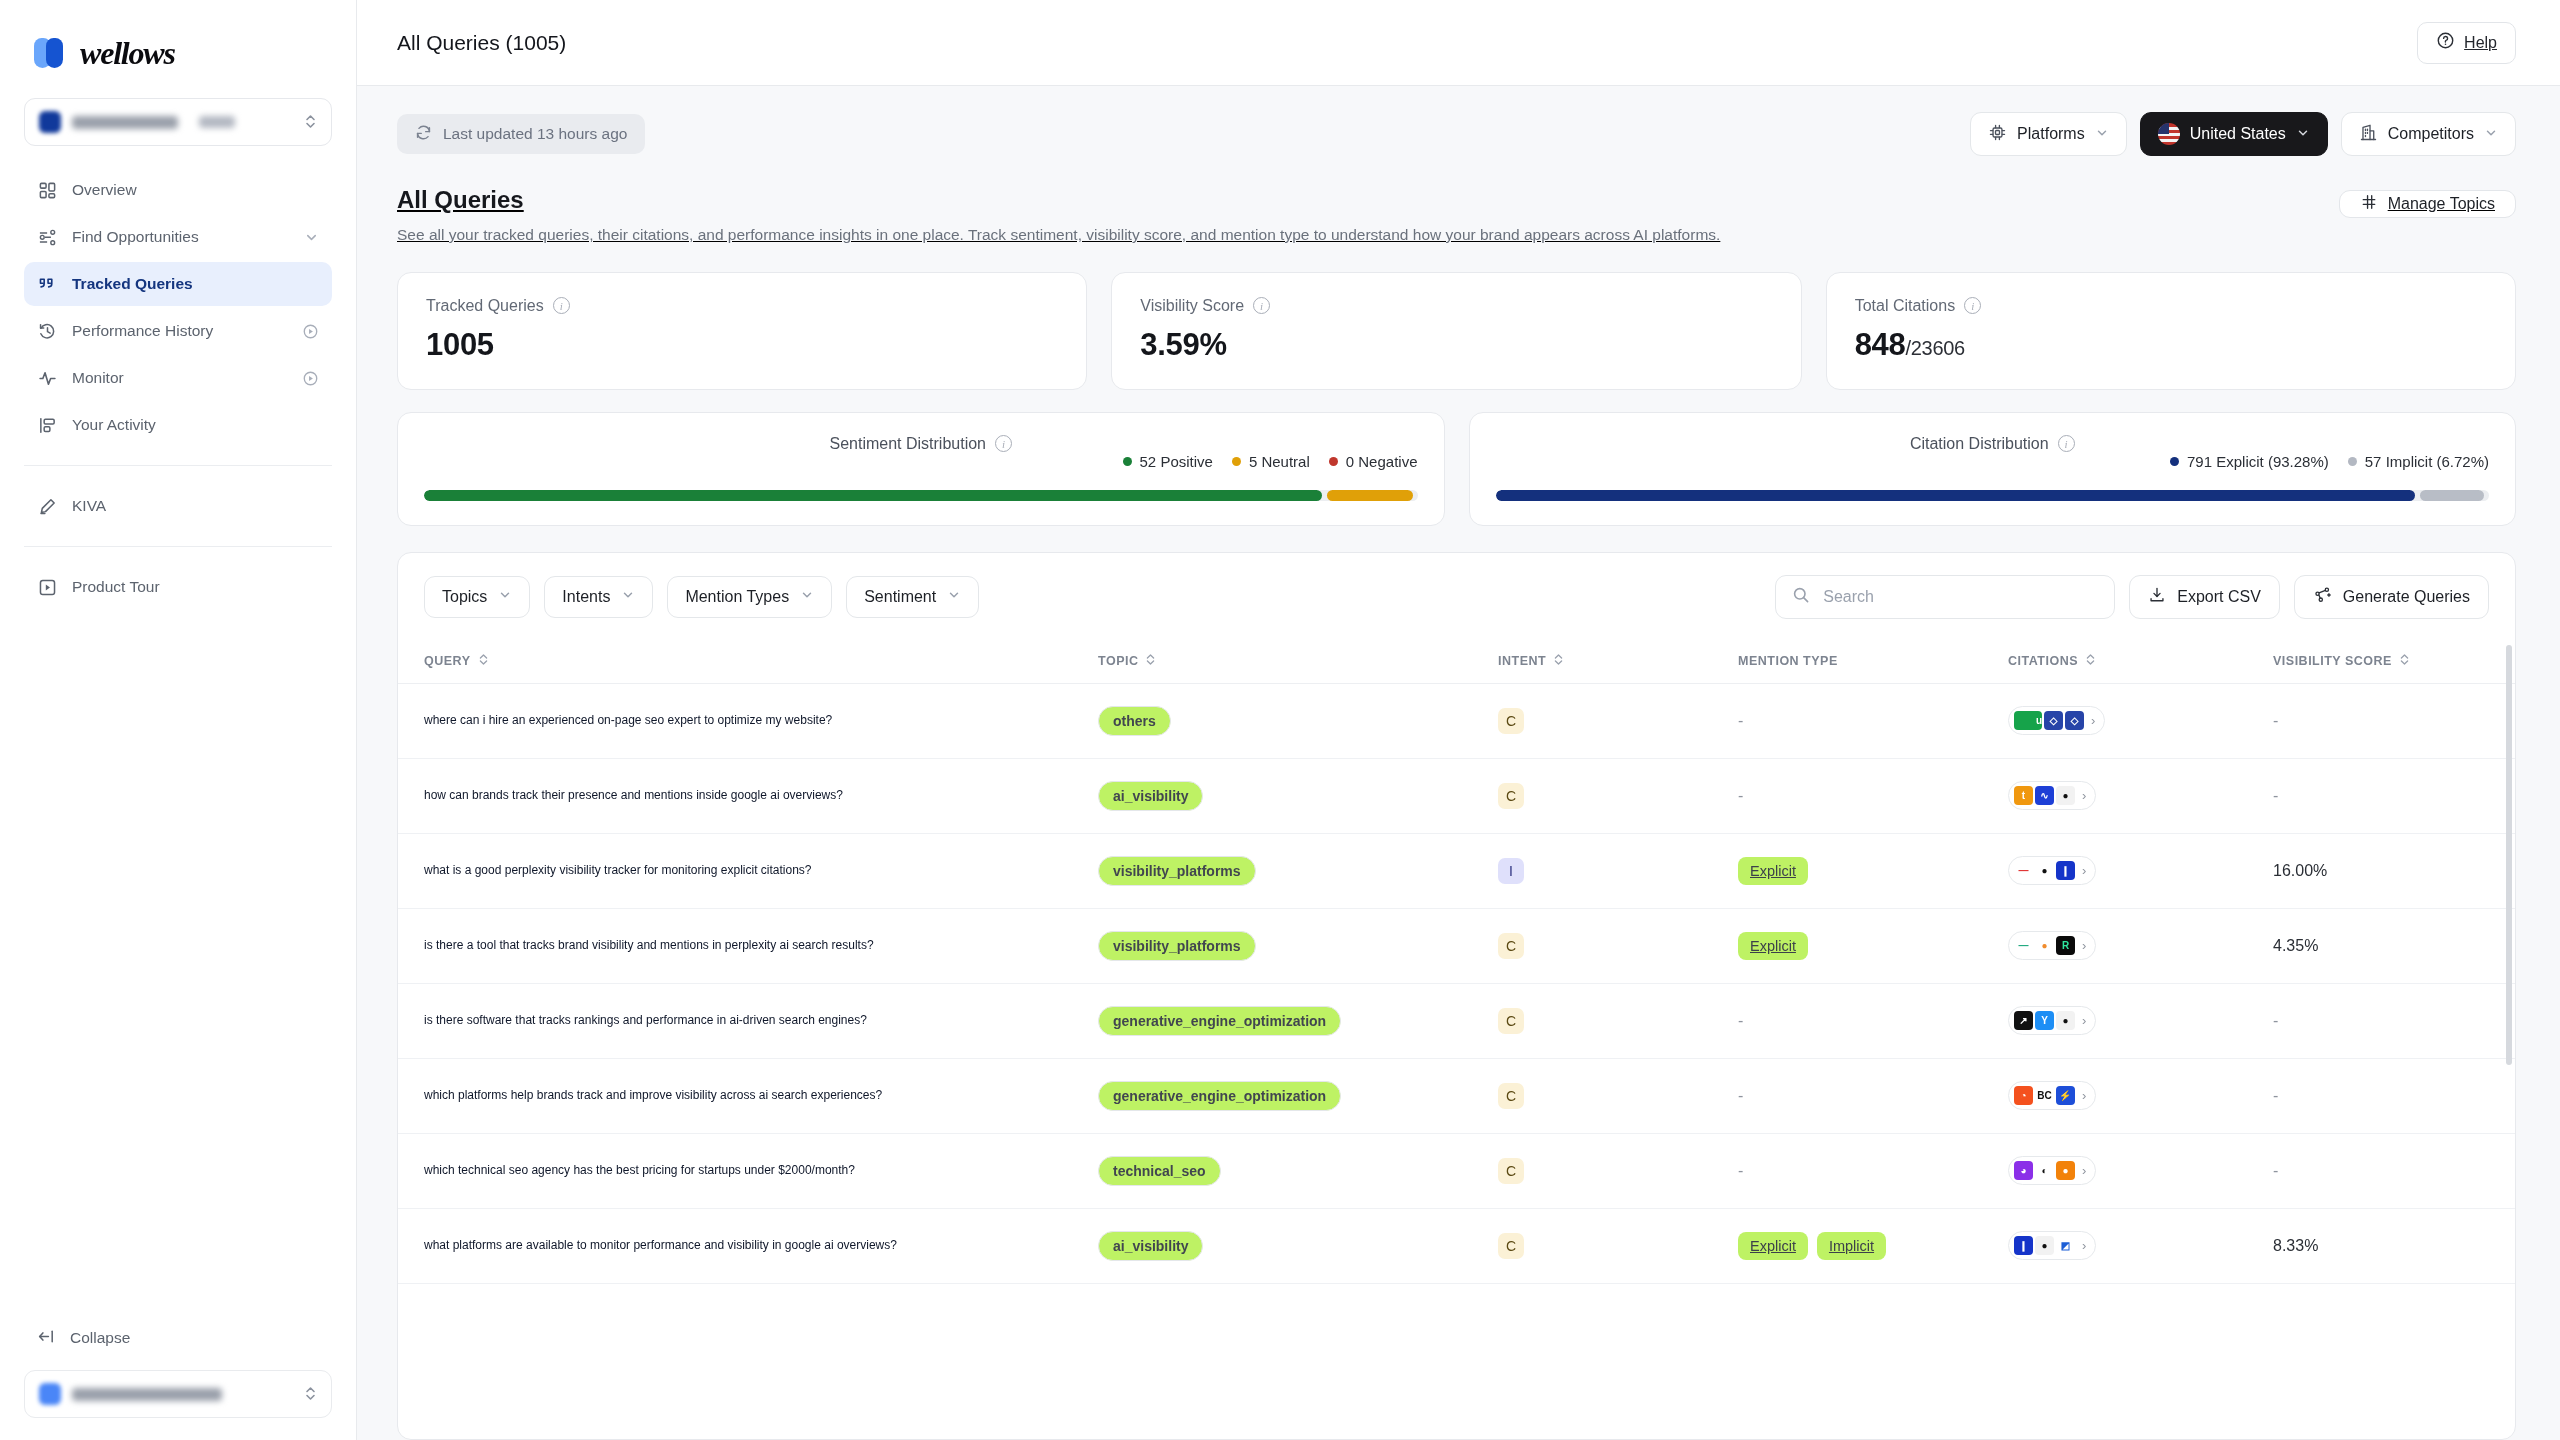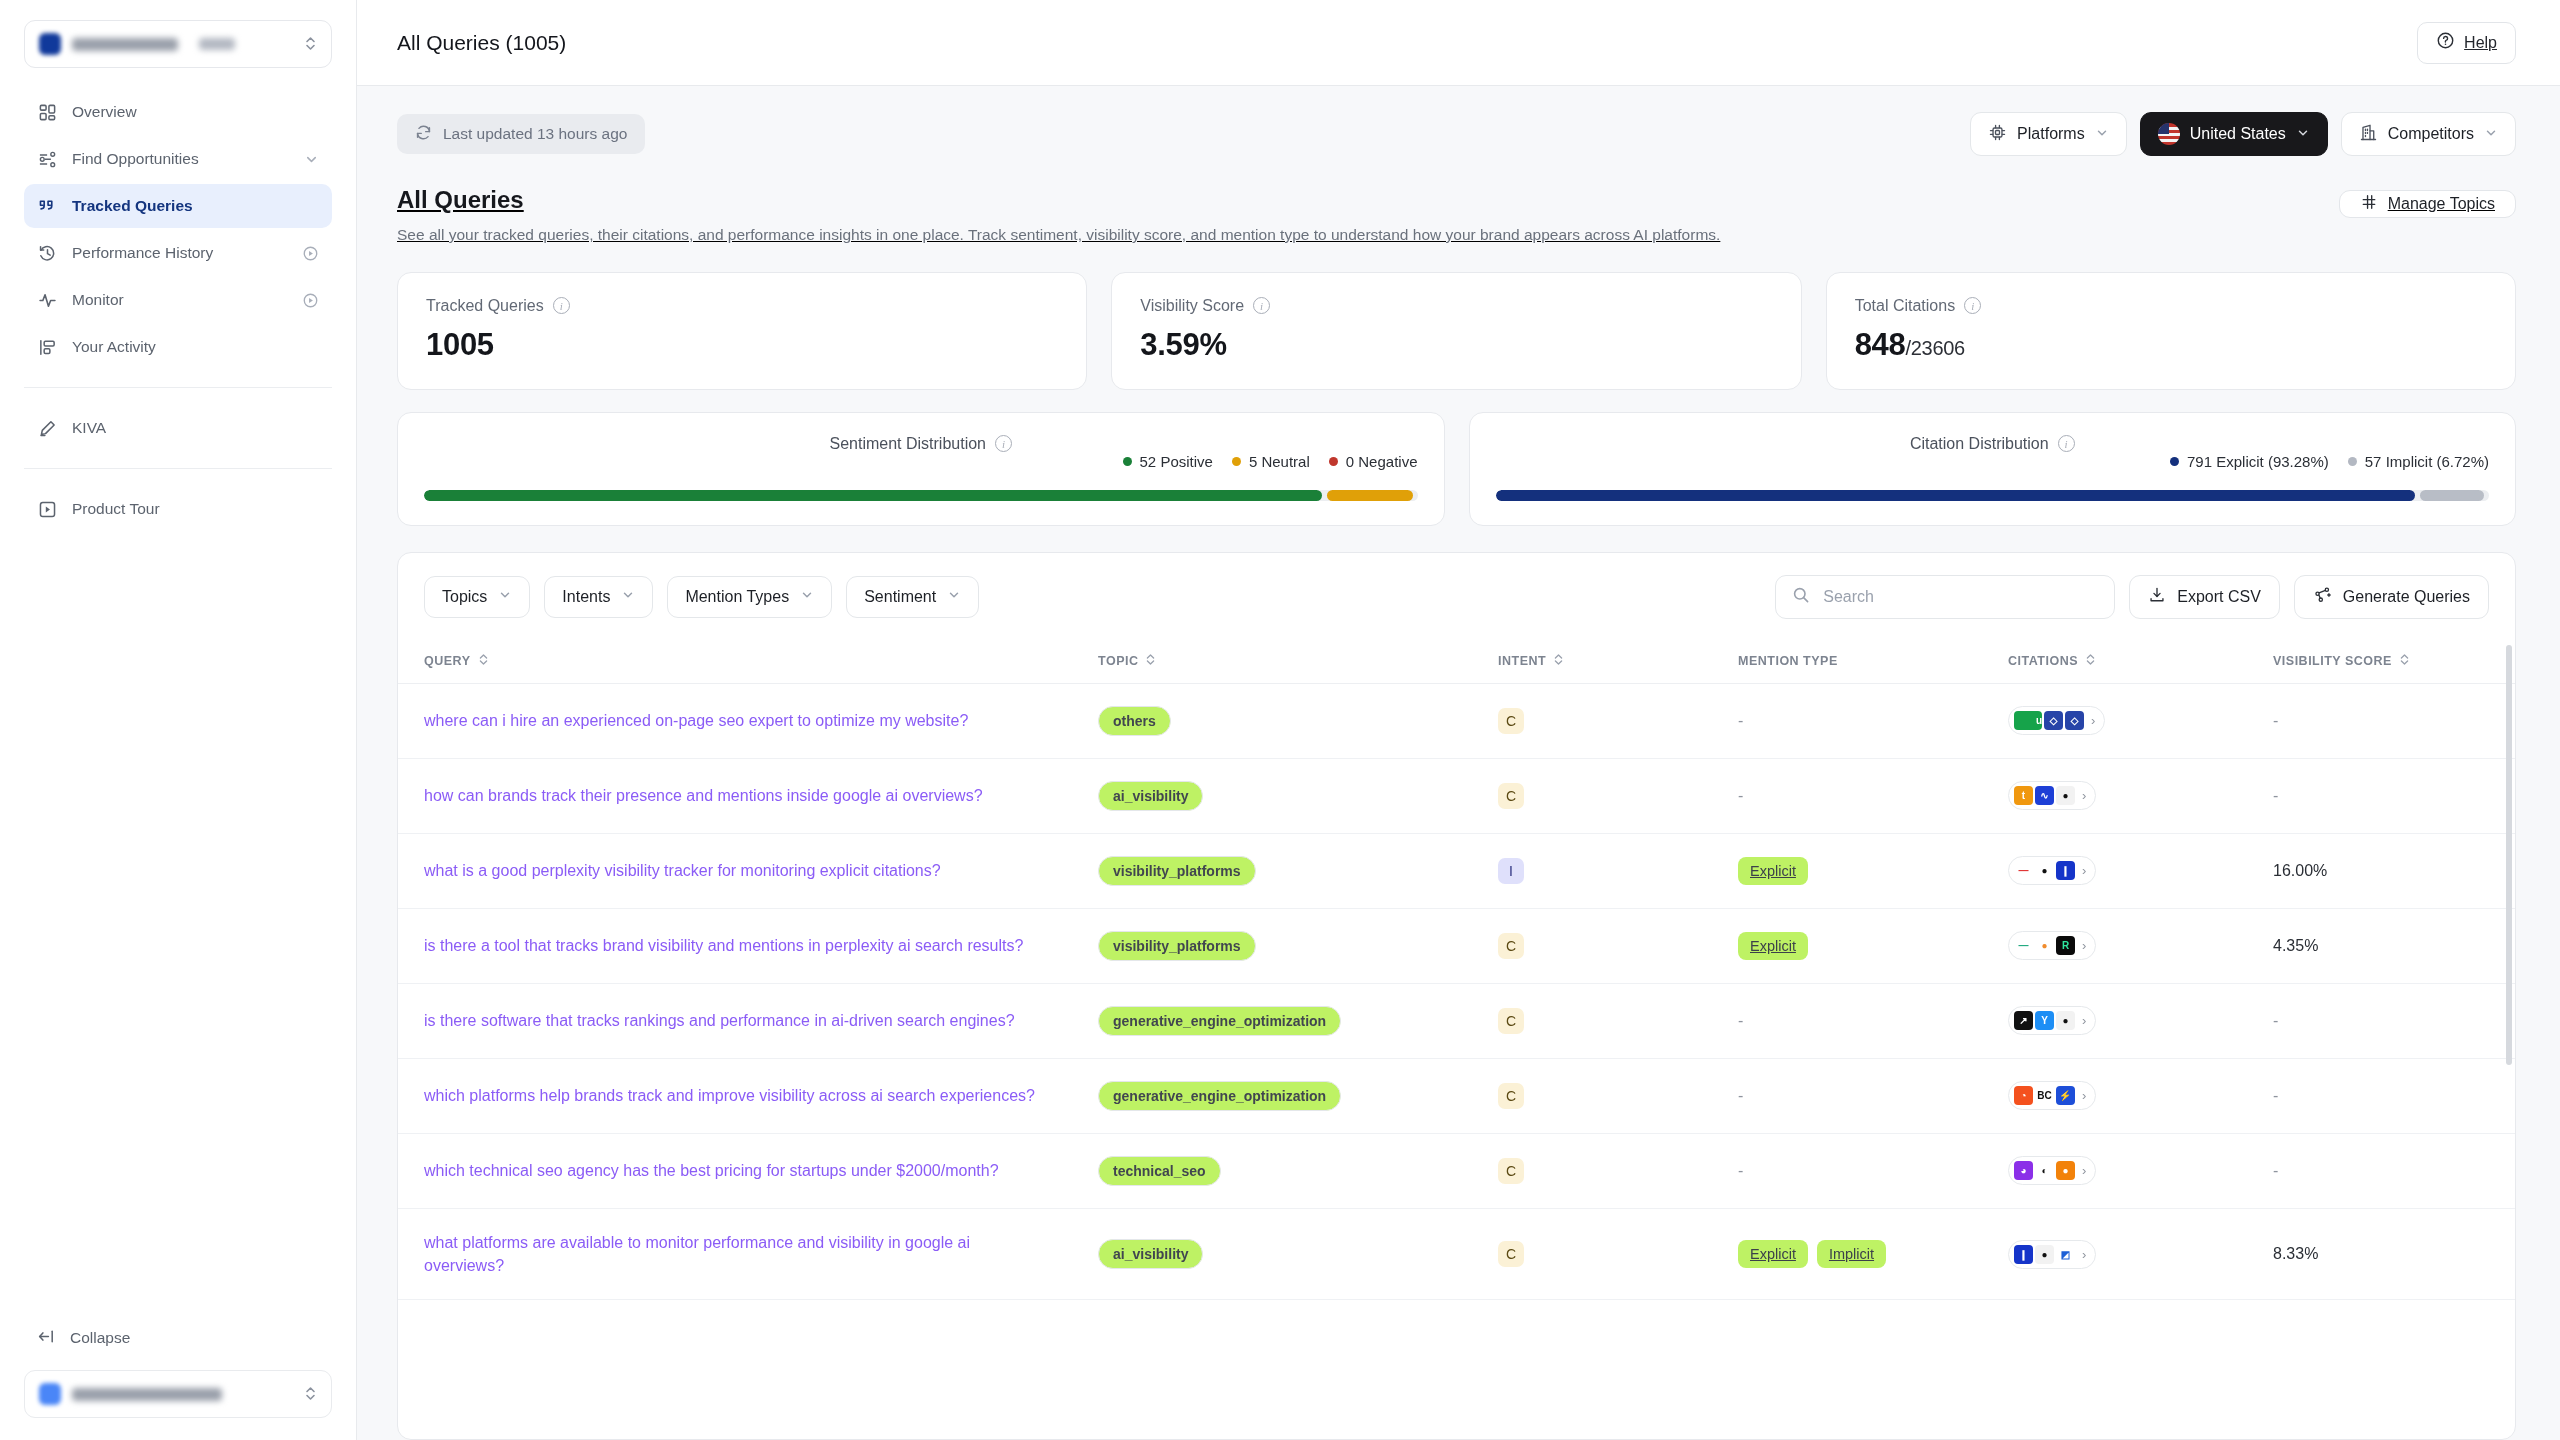--- a/index.html
+++ b/index.html
@@ -167,21 +167,21 @@
     padding: 12px 0 14px 0; border-bottom: 1px solid #edeff2; background: #fff;
   }
   thead th .th-in { display: inline-flex; align-items: center; gap: 7px; }
   th.c-query { width: 700px; padding-left: 26px; }
   th.c-topic { width: 400px; }
   th.c-intent { width: 240px; }
   th.c-mention { width: 270px; }
   th.c-cit { width: 265px; }
   th.c-vis { width: auto; }
   tbody td { border-bottom: 1px solid #eff1f4; padding: 22px 0; vertical-align: middle; }
-  td.c-query { padding-left: 26px; padding-right: 46px; font-size: 16px; color: #8b5cf6; line-height: 1.45; }
+  td.c-query { padding-left: 26px; padding-right: 46px; font-size: 12px; color: #0f172a; line-height: 1.45; }
   .topic-pill {
     display: inline-block; border: 1px solid #e4e7ea; border-radius: 999px;
     padding: 6px 14px; font-size: 14px; color: #41464f; background: #bef264; white-space: nowrap; font-weight: bold;
   }
   .intent-badge {
     display: inline-flex; align-items: center; justify-content: center;
     width: 26px; height: 26px; border-radius: 7px; font-size: 14px; font-weight: 500;
   }
   .intent-C { background: #fbf1d6; color: #5b4a13; }
   .intent-I { background: #dfe0fb; color: #2d3180; }
@@ -202,20 +202,27 @@
 
   .scroll-track { position: absolute; right: 3px; top: 4px; bottom: 4px; width: 6px; background: transparent; }
   .scroll-thumb { position: absolute; right: 0; top: 0; width: 6px; height: 420px; border-radius: 4px; background: #d6d9de; }
 </style>
 </head>
 <body>
 
 <div class="app">
 
   <aside class="sidebar">
+    <div class="brand">
+      <span class="brand-mark">
+          <i class="p1"></i>
+          <i class="p2"></i>
+        </span>
+      <span class="brand-text">wellows</span>
+    </div>
 
     <div class="workspace-select">
       <span class="ws-avatar"></span>
       <span class="ws-name"></span>
       <span class="ws-plan"></span>
       <span class="ws-caret">
         <svg width="13" height="17" viewBox="0 0 13 17" fill="none" stroke="currentColor" stroke-width="1.6" stroke-linecap="round" stroke-linejoin="round">
             <path d="M3 6.5L6.5 3L10 6.5"></path>
             <path d="M3 10.5L6.5 14L10 10.5"></path>
           </svg>

